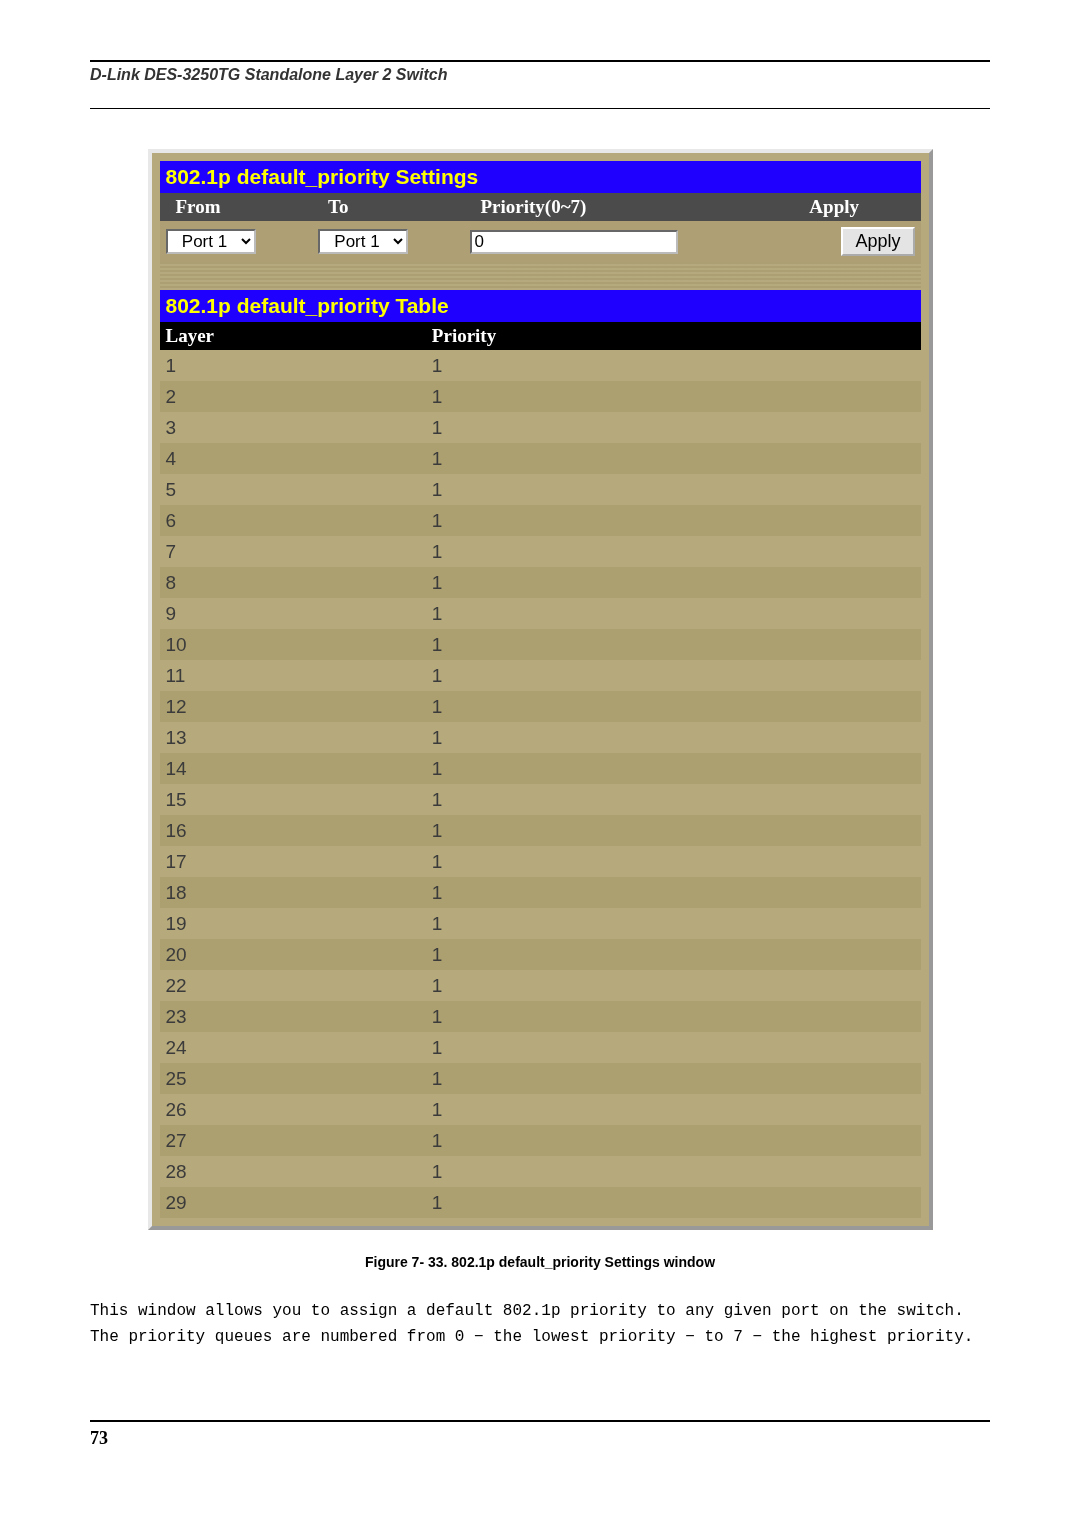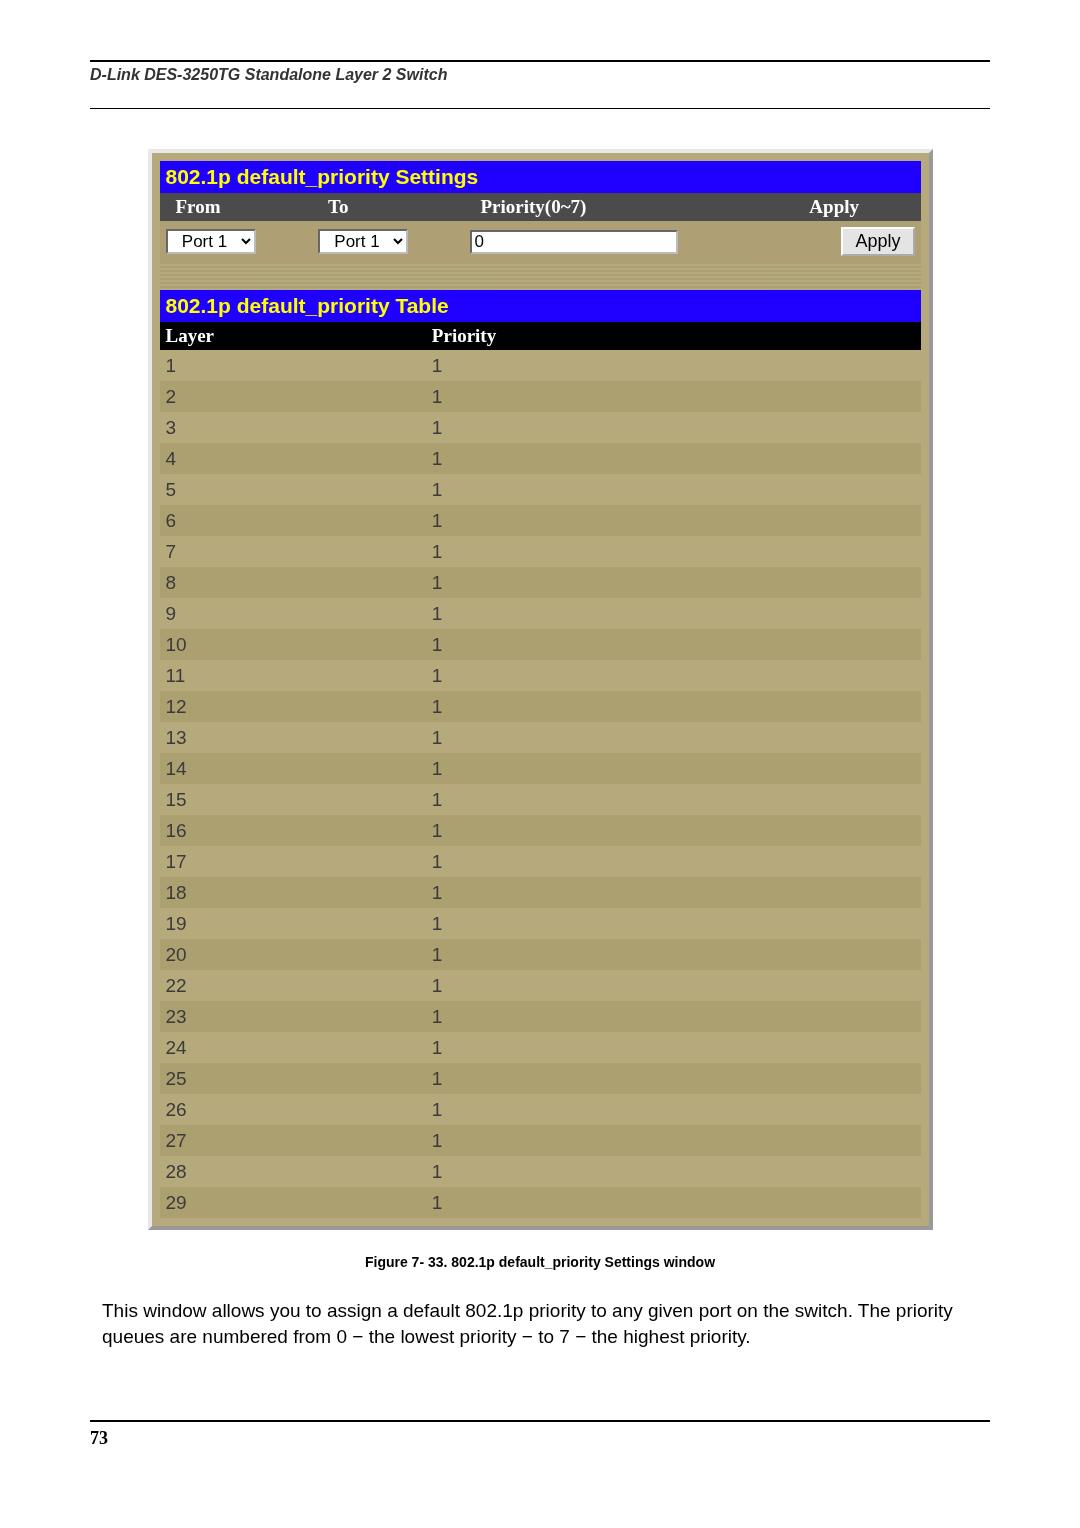--- a/index.html
+++ b/index.html
@@ -26,21 +26,21 @@
        background-image:repeating-linear-gradient(0deg,rgba(255,255,255,.05) 0 2px,rgba(0,0,0,.03) 2px 4px);}
   .data-tbl{width:100%;border-collapse:collapse;}
   .data-tbl thead th{background:#000;color:#fff;font-family:"Times New Roman",serif;
                      font-weight:bold;font-size:19px;text-align:left;padding:3px 6px;}
   .data-tbl tbody td{font-family:Arial,Helvetica,sans-serif;font-size:19px;color:#3b3b3b;
                      padding:2px 6px;line-height:27px;}
   .data-tbl tbody tr:nth-child(odd) td{background:#b6a97b;}
   .data-tbl tbody tr:nth-child(even) td{background:#aca070;}
   .caption{font-family:Arial,Helvetica,sans-serif;font-weight:bold;font-size:14px;
            text-align:center;margin:24px 0 28px 0;}
-  .body-text{font-family:Liberation Sans, sans-serif;font-size:19px;line-height:26px;margin:0 0 70px 12px;}
+  .body-text{font-family:Liberation Mono, monospace;font-size:16px;line-height:26px;margin:0 0 70px 0;}
   .ftr-line{border-top:2px solid #000;margin-bottom:6px;}
   .page-num{text-align:left;font-family:"Times New Roman",serif;
             font-weight:bold;font-size:18px;}
   .col-port{width:35%;}
 </style>
 </head>
 <body>
 
 <div class="page">
   <div class="topline"></div>

